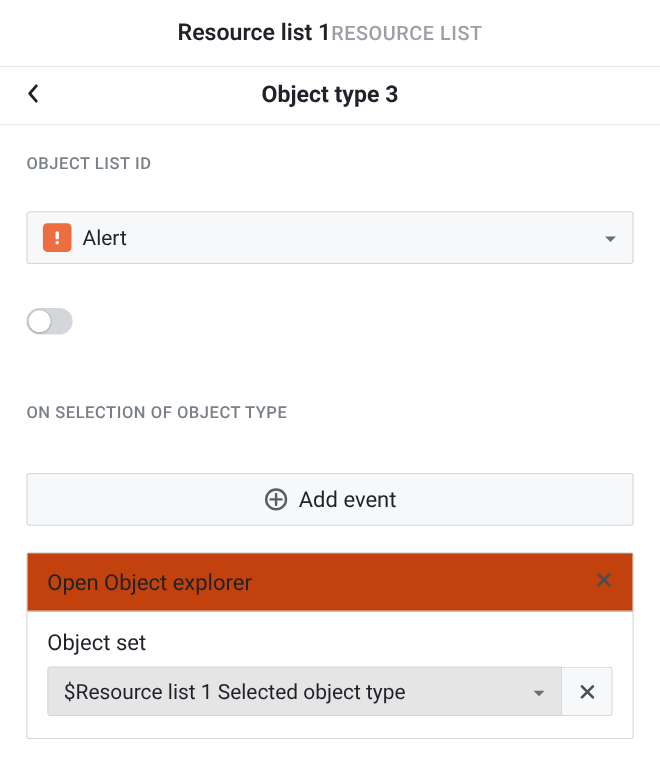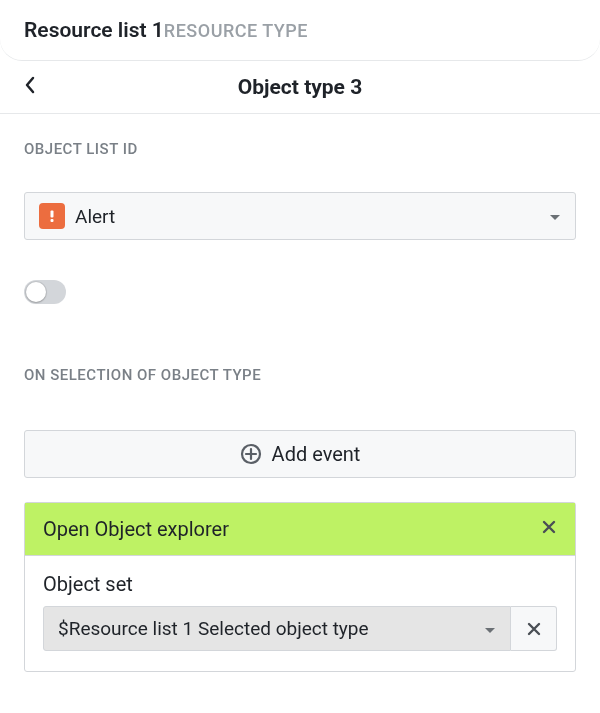--- a/index.html
+++ b/index.html
@@ -4,25 +4,24 @@
 <style>
   * { box-sizing: border-box; margin: 0; padding: 0; }
   body {
     font-family: -apple-system, BlinkMacSystemFont, "Segoe UI", Roboto, sans-serif;
     background: #fff;
     color: #1f2329;
     width: 600px;
   }
   .topbar {
     display: flex;
-    justify-content: flex-start;
+    justify-content: center;
     align-items: center;
     padding: 18px 24px 18px 24px;
     border-bottom: 1px solid #e6e8ea;
-    border-radius: 22px;
   }
   .topbar-title {
     font-size: 21px;
     font-weight: 600;
     color: #1f2329;
   }
   .topbar-type {
     font-size: 18px;
     font-weight: 500;
     letter-spacing: 0.5px;
@@ -149,21 +148,21 @@
     border: 1px solid #d3d6da;
     border-radius: 3px;
     margin-top: 24px;
   }
   .event-card-header {
     display: flex;
     align-items: center;
     justify-content: space-between;
     padding: 14px 18px;
     border-bottom: 1px solid #d3d6da;
-    background: #bef264;
+    background: #c2410c;
   }
   .event-card-title {
     font-size: 20px;
     color: #1f2329;
   }
   .close-x {
     cursor: pointer;
     color: #4a4f55;
   }
   .event-card-body {
@@ -202,21 +201,21 @@
     justify-content: center;
     cursor: pointer;
     color: #4a4f55;
   }
 </style>
 </head>
 <body>
 
 <div class="topbar">
   <div class="topbar-title">Resource list 1</div>
-  <div class="topbar-type">RESOURCE TYPE</div>
+  <div class="topbar-type">RESOURCE LIST</div>
 </div>
 
 <div class="subheader">
   <span class="back-chevron">
     <svg width="12" height="18" viewBox="0 0 12 18">
         <path d="M9 2 L3 9 L9 16" stroke="#1f2329" stroke-width="2.5" fill="none" stroke-linecap="round" stroke-linejoin="round"></path>
       </svg>
   </span>
   <div class="subheader-title">Object type 3</div>
 </div>

